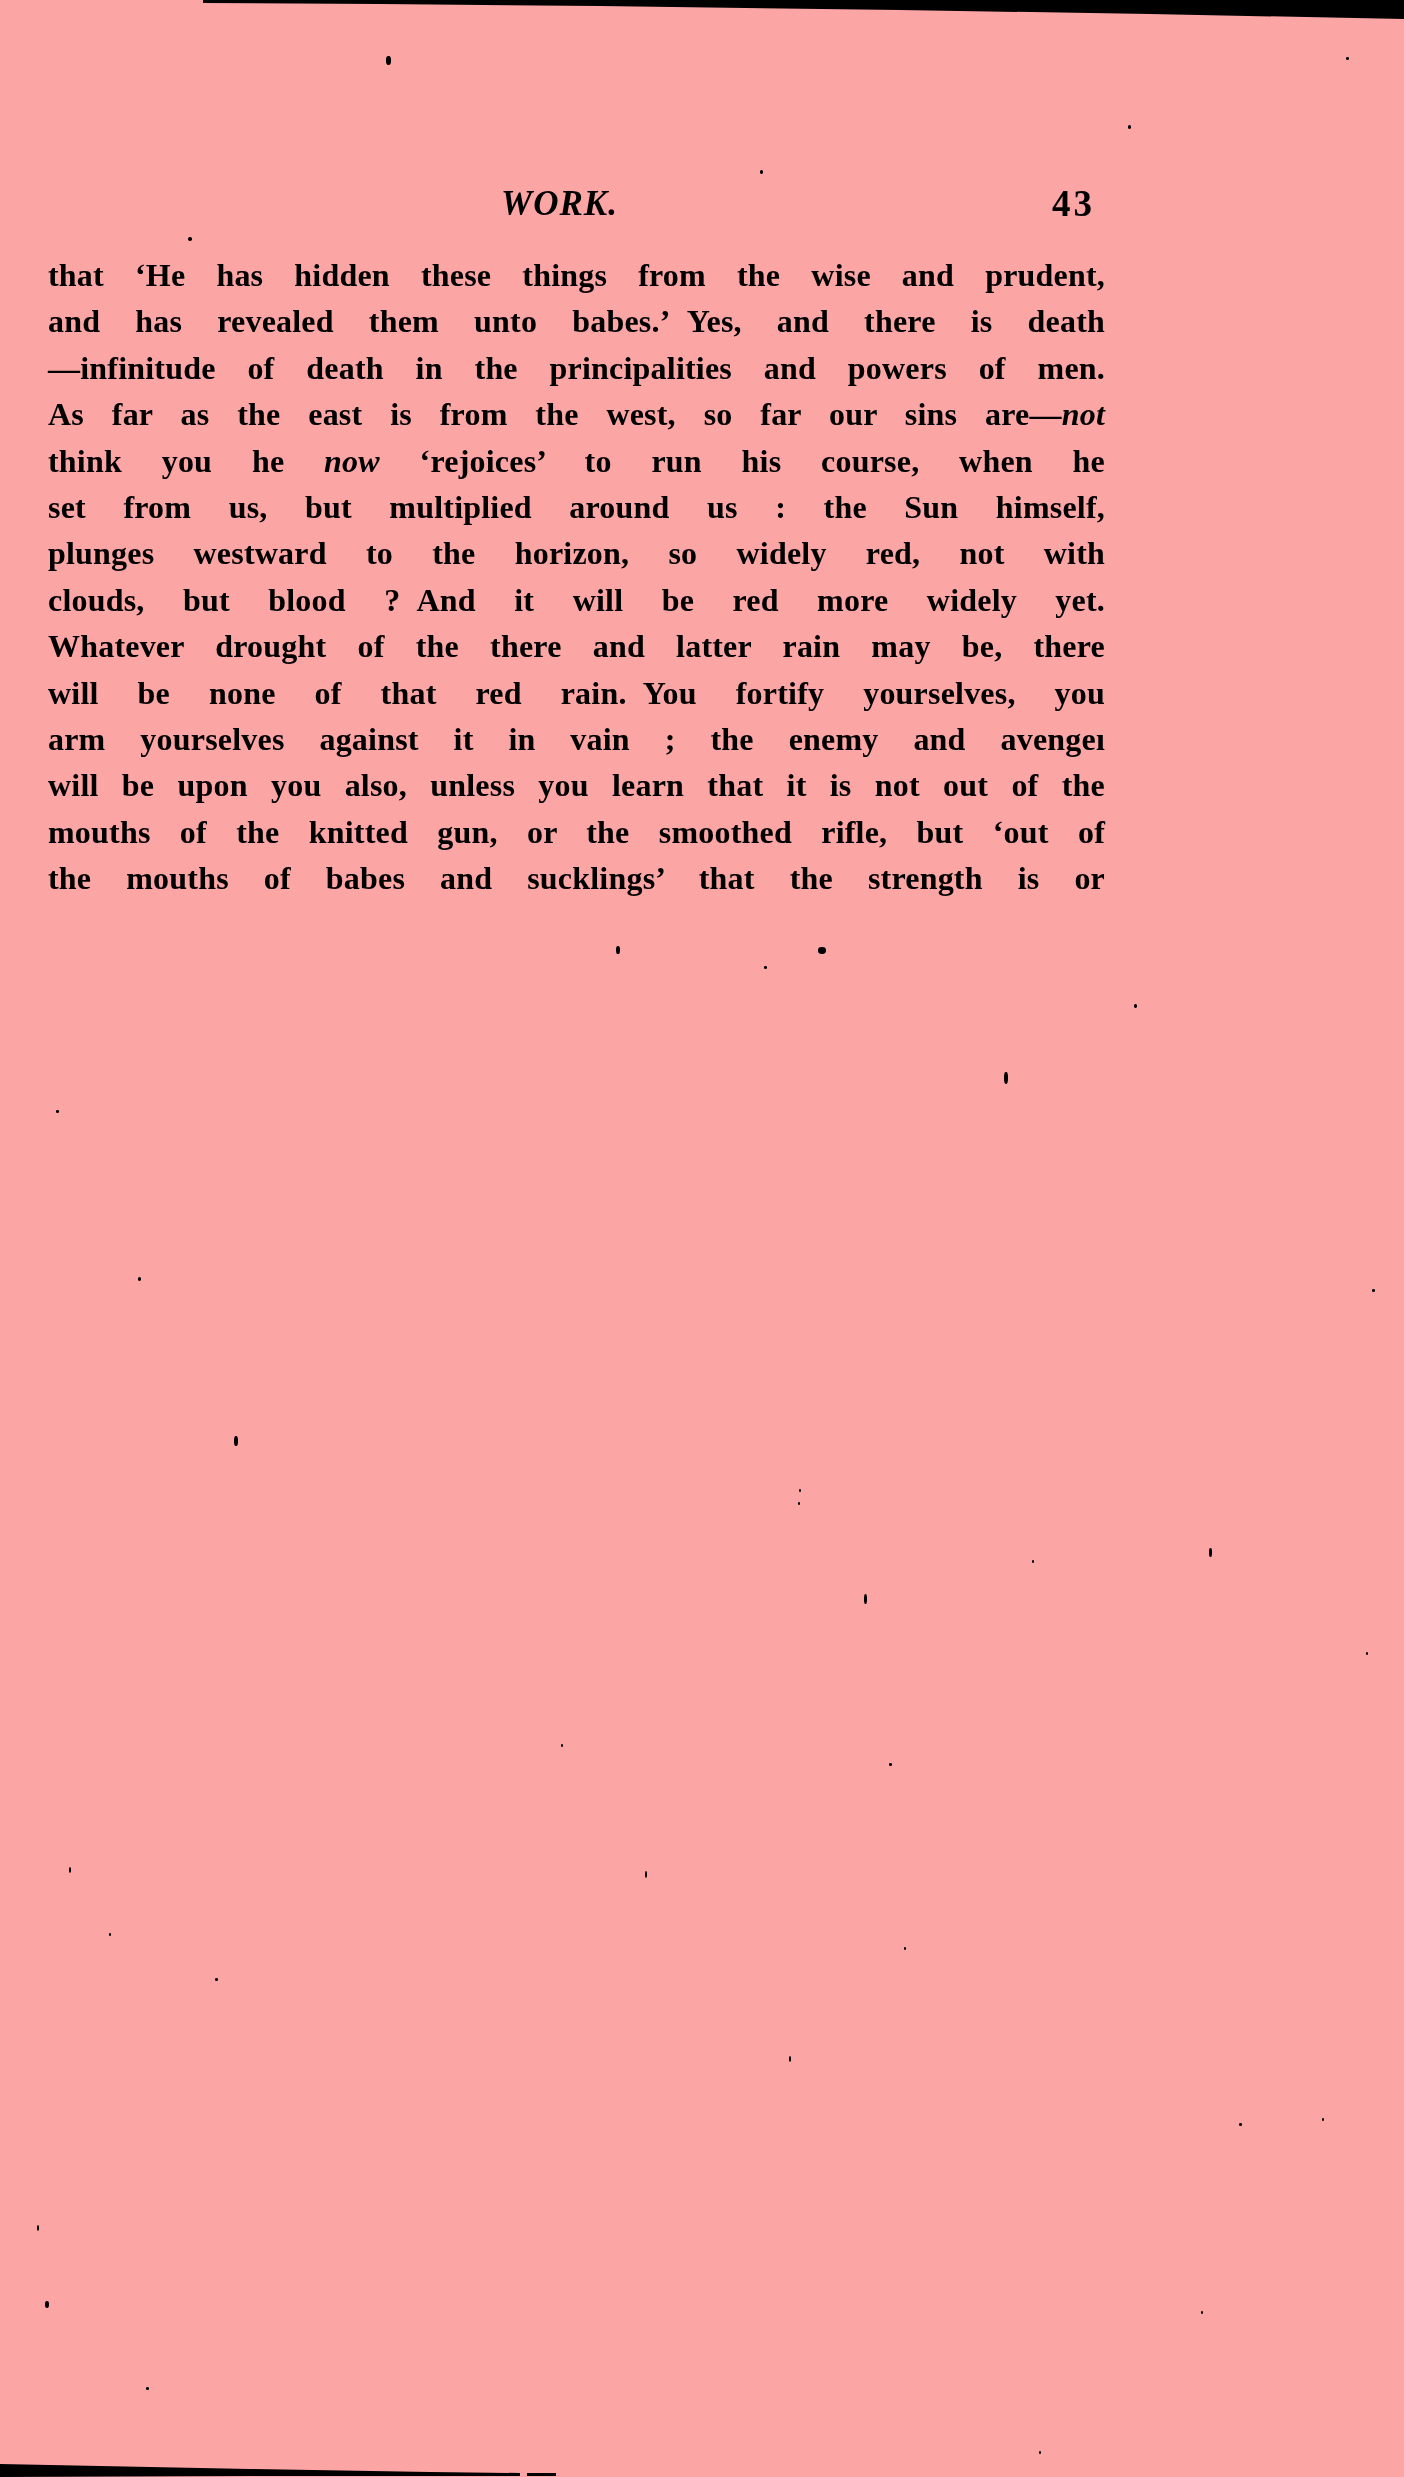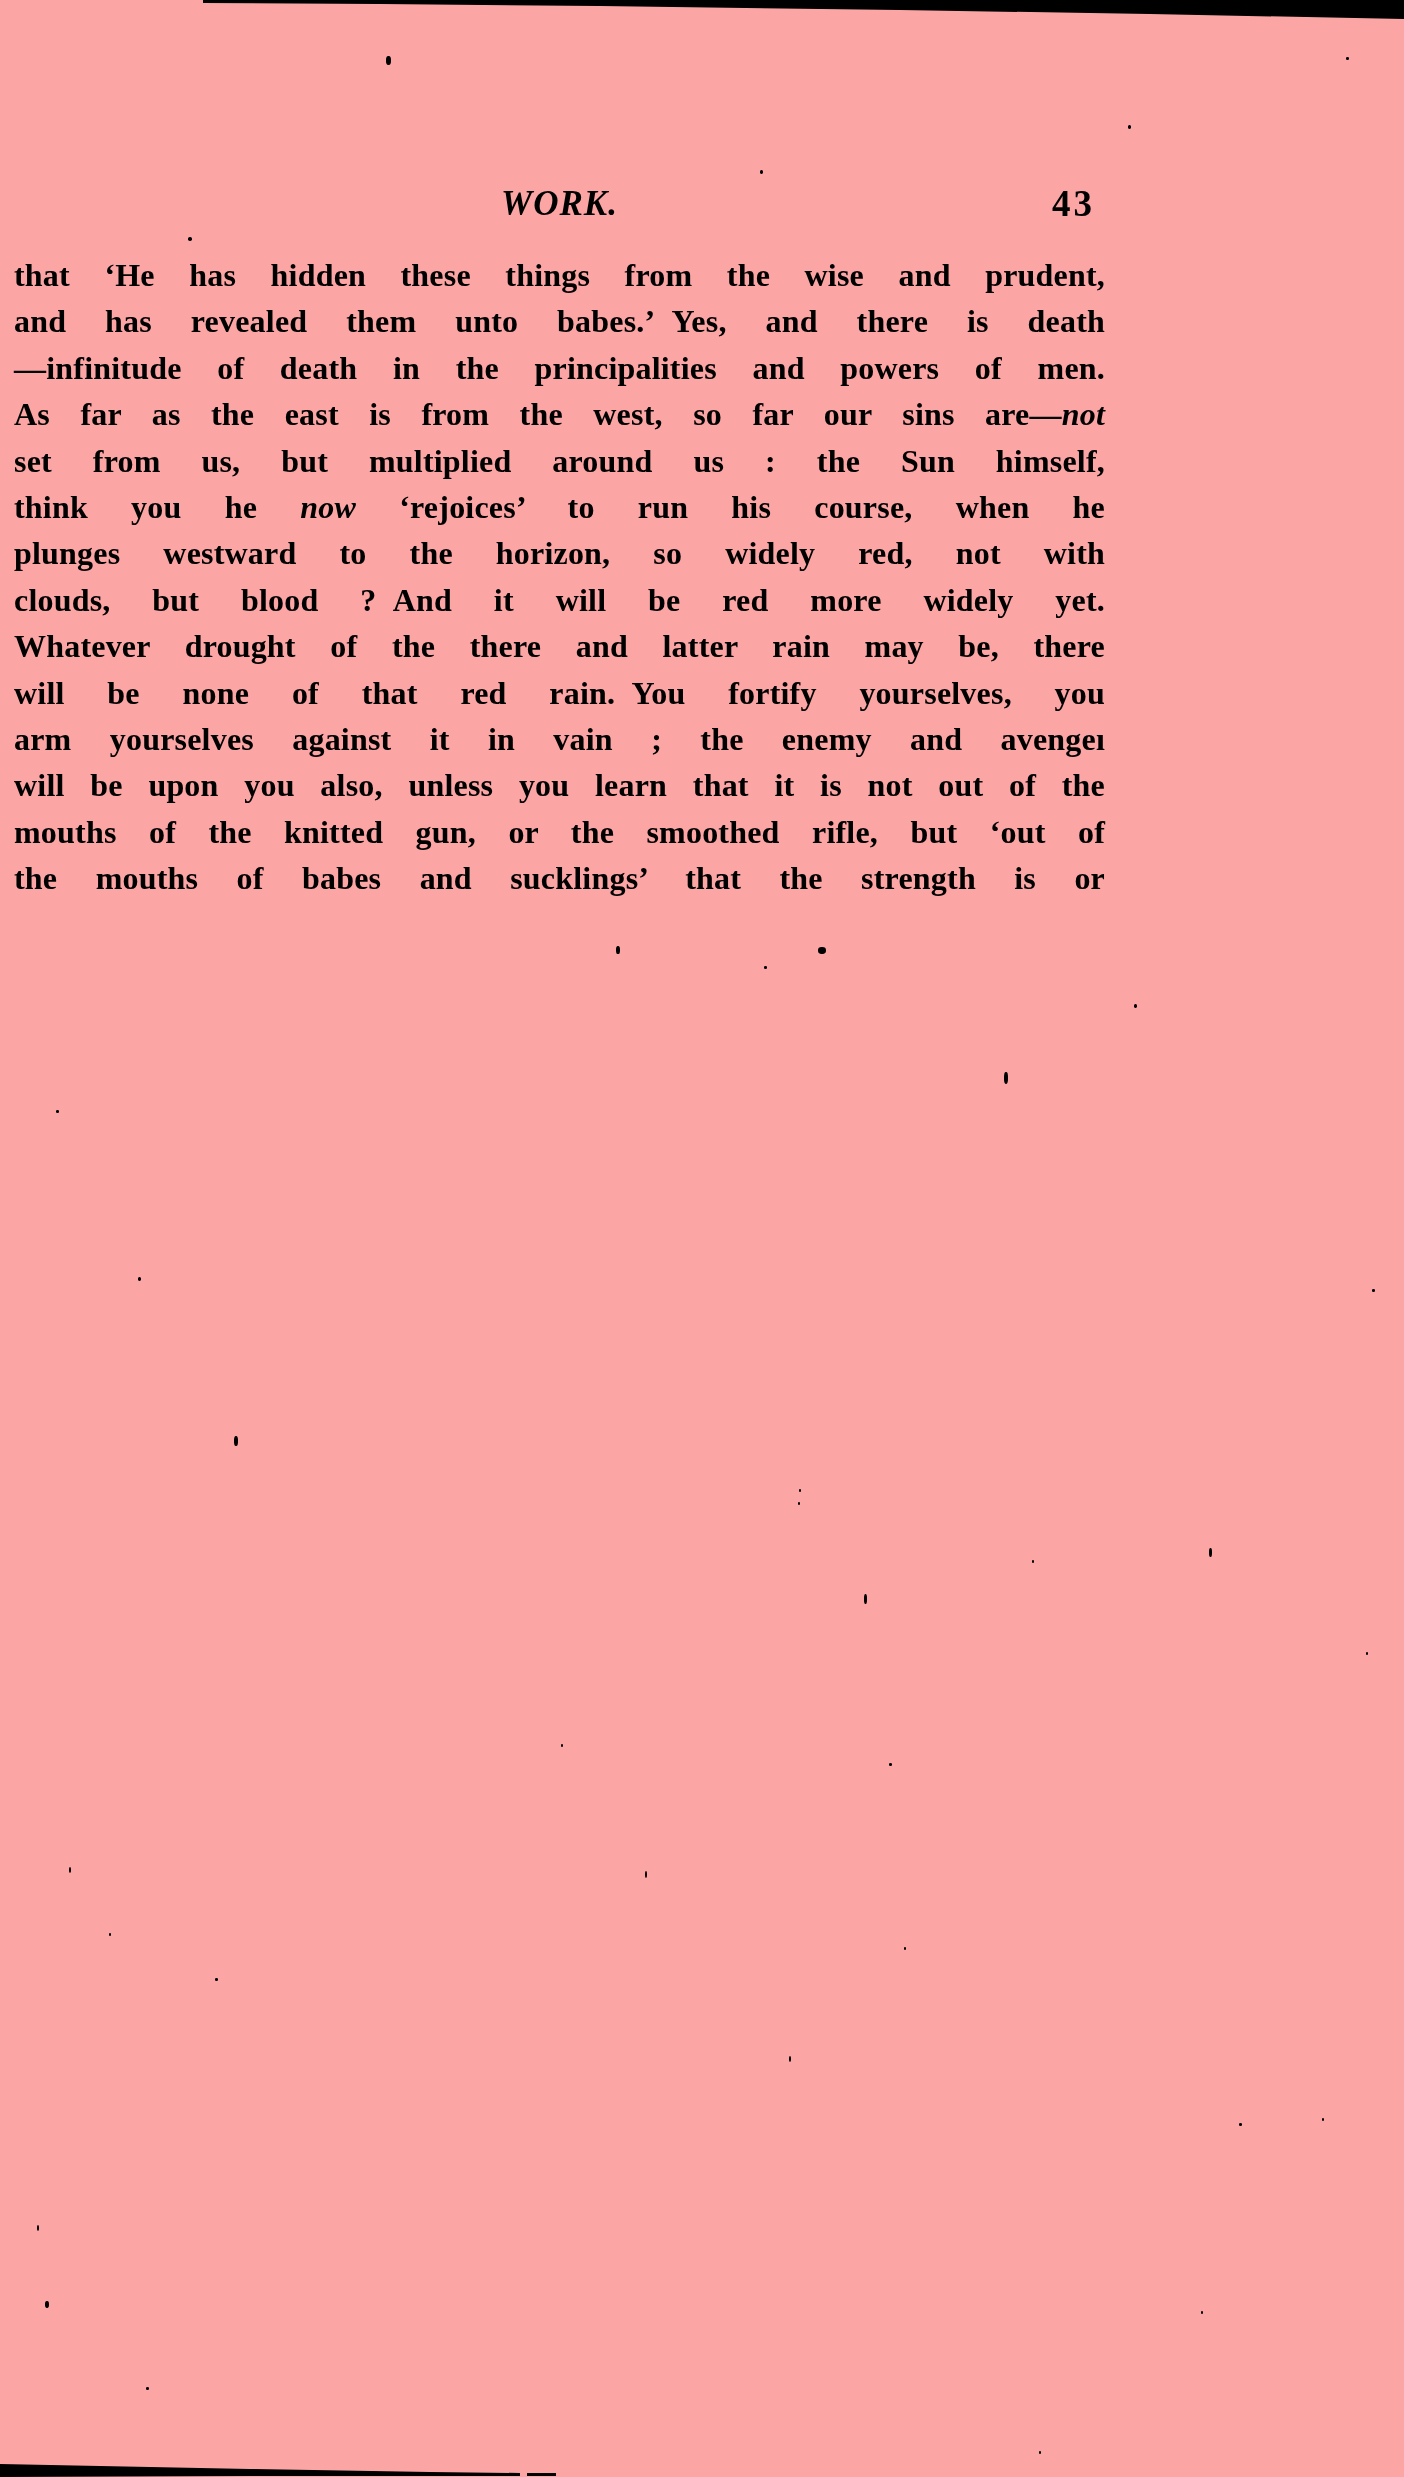--- a/index.html
+++ b/index.html
@@ -28,20 +28,21 @@
   .body-text{
     position:absolute;left:14px;top:252px;width:1091px;
     font-size:32px;font-weight:bold;
     line-height:46.4px;letter-spacing:0.2px;
   }
   .line{
     text-align:justify;
     text-align-last:justify;
     height:46.4px;
     white-space:nowrap;
+    margin-left:34px;
   }
   .line.last{text-align-last:left;}
   .line em{font-style:italic;}
   .speck{position:absolute;background:#000;border-radius:45%;}
 </style>
 </head>
 <body>
 
 <div class="page">
 
@@ -52,22 +53,22 @@
   <div class="header">
     <span class="title">WORK.</span>
     <span class="pagenum">43</span>
   </div>
 
   <div class="body-text" id="body-text">
       <div class="line"><span>that ‘He has hidden these things from the wise and prudent,</span></div>
       <div class="line"><span>and has revealed them unto babes.’ Yes, and there is death</span></div>
       <div class="line"><span>—infinitude of death in the principalities and powers of men.</span></div>
       <div class="line"><span>As far as the east is from the west, so far our sins are—</span><em>not</em></div>
+      <div class="line"><span>think you he </span><em>now</em><span> ‘rejoices’ to run his course, when he</span></div>
       <div class="line"><span>set from us, but multiplied around us : the Sun himself,</span></div>
-      <div class="line"><span>think you he </span><em>now</em><span> ‘rejoices’ to run his course, when he</span></div>
       <div class="line"><span>plunges westward to the horizon, so widely red, not with</span></div>
       <div class="line"><span>clouds, but blood ? And it will be red more widely yet.</span></div>
       <div class="line"><span>Whatever drought of the there and latter rain may be, there</span></div>
       <div class="line"><span>will be none of that red rain. You fortify yourselves, you</span></div>
       <div class="line"><span>arm yourselves against it in vain ; the enemy and avengeı</span></div>
       <div class="line"><span>will be upon you also, unless you learn that it is not out of the</span></div>
       <div class="line"><span>mouths of the knitted gun, or the smoothed rifle, but ‘out of</span></div>
       <div class="line"><span>the mouths of babes and sucklings’ that the strength is or</span></div>
     </div>
 

